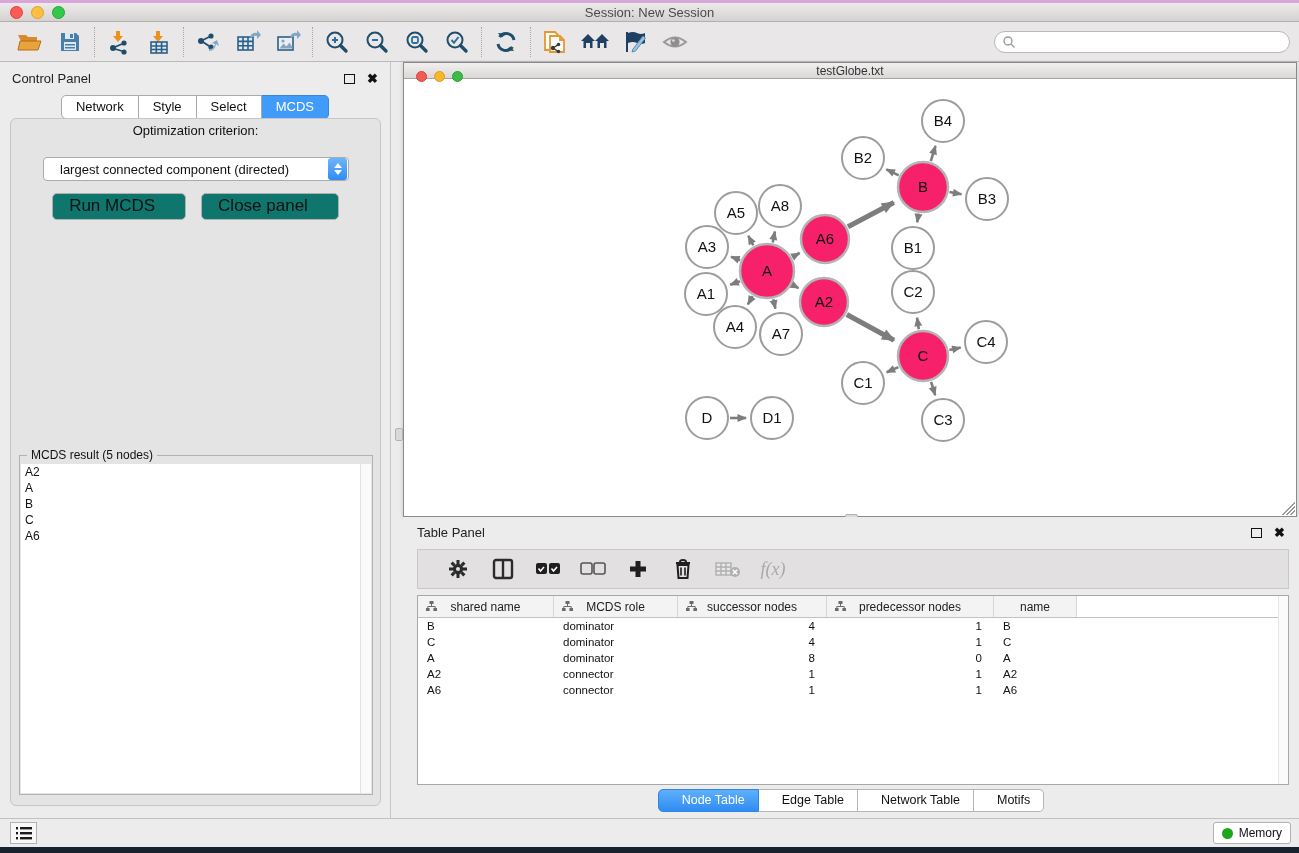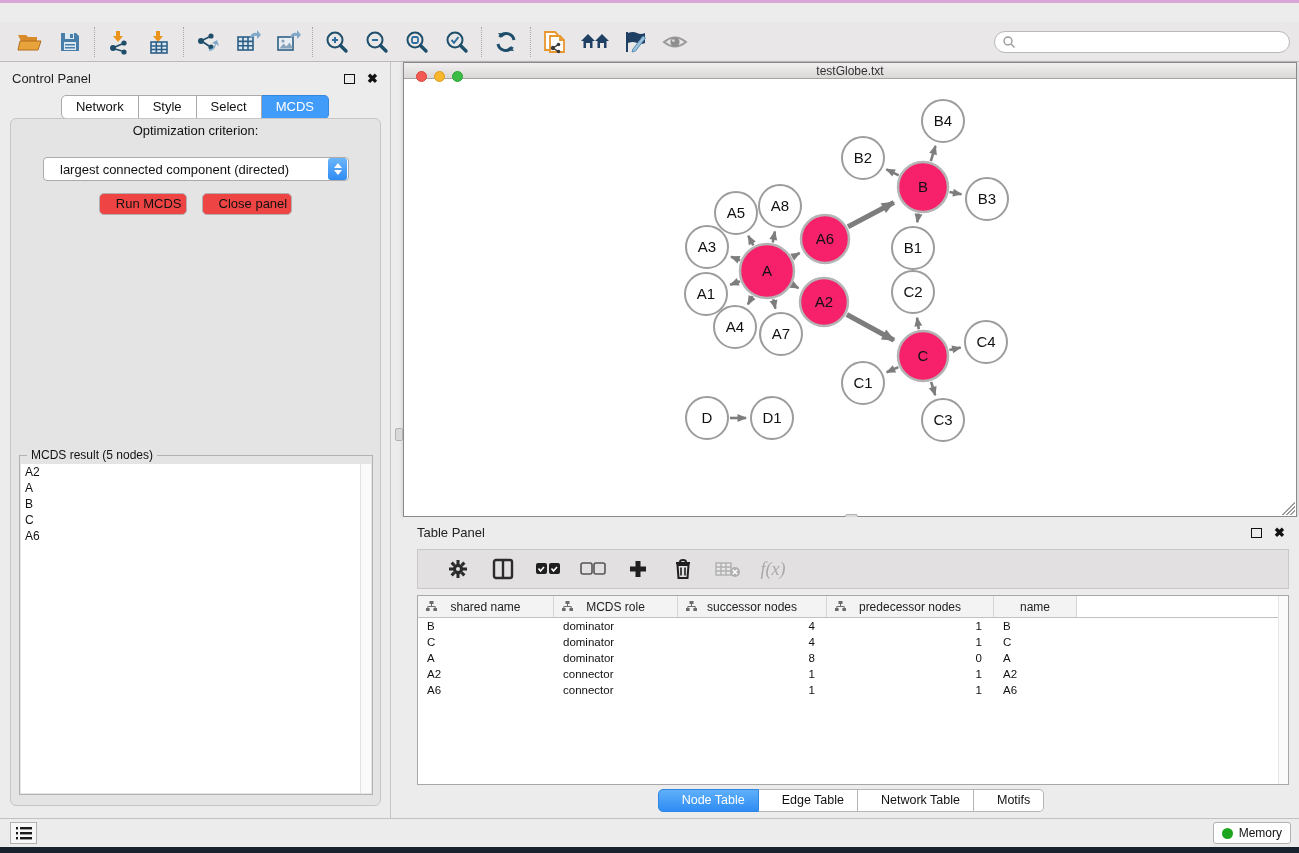--- a/index.html
+++ b/index.html
@@ -49,22 +49,22 @@
   .opt-label { text-align:center; margin-top:4px; font-size:13px; color:#111; }
   .dropdown { position:absolute; left:32px; top:38px; width:306px; height:24px; background:#fff;
               border:1px solid #ababab; border-radius:4px; display:flex; align-items:center; }
   .dropdown .dd-text { flex:1; font-size:13px; padding-left:16px; color:#111; white-space:nowrap; }
   .dd-stepper { width:19px; height:22px; border-radius:3px; margin-right:1px;
                 background:linear-gradient(#6cb5f9,#2f8cf4); display:flex; flex-direction:column;
                 align-items:center; justify-content:center; gap:2px; }
   .dd-up { width:0; height:0; border-left:4px solid transparent; border-right:4px solid transparent; border-bottom:5px solid #fff; }
   .dd-down { width:0; height:0; border-left:4px solid transparent; border-right:4px solid transparent; border-top:5px solid #fff; }
   .btn-row { position:absolute; left:0; top:74px; width:100%; display:flex; justify-content:center; gap:15px; }
-  .mac-btn { background:#ef4444; border:1px solid #b0b0b0; border-radius:5px; font-size:13px;
-             padding:2px 4px 3px 16px; color:#111; font-family:"Liberation Sans",sans-serif; }
+  .mac-btn { background:#0f766e; border:1px solid #b0b0b0; border-radius:5px; font-size:17px;
+             padding:2px 30px 3px 16px; color:#111; font-family:"Liberation Sans",sans-serif; }
   .groupbox { position:absolute; left:8px; top:336px; width:354px; height:340px;
               border:1px solid #b2b2b2; }
   .groupbox .legend { position:absolute; left:7px; top:-8px; background:#e4e4e4; padding:0 4px;
                       font-size:12px; color:#111; }
   .listbox { position:absolute; left:1px; top:8px; right:1px; bottom:1px; background:#fff; }
   .listbox .track { position:absolute; right:0; top:0; bottom:0; width:11px; background:#fafafa; border-left:1px solid #e2e2e2; }
   .mcds-item { font-size:12px; color:#111; padding-left:4px; line-height:16px; }
 
   
   .net-window { position:absolute; left:403px; top:62px; width:894px; height:455px;
@@ -124,20 +124,28 @@
   .desktop-strip { position:absolute; left:0; top:847px; width:100%; height:6px; background:#18222e; }
 
   svg { display:block; }
 </style>
 </head>
 <body>
 
 <div class="app">
   <div class="top-strip"></div>
 
+  <div class="titlebar">
+    <div class="lights">
+      <div class="light red"></div>
+      <div class="light yellow"></div>
+      <div class="light green"></div>
+    </div>
+    <div class="title">Session: New Session</div>
+  </div>
 
   <div class="toolbar">
     <div class="tb-btn">
       <svg width="28" height="24" viewBox="0 0 28 24">
         <path d="M2 5 h8 l2 2 h9 v4 H5 z" fill="#d98a2b"></path>
         <path d="M4 11 h21 l-3 9 H2 z" fill="#e9a33c" stroke="#b36f1d" stroke-width="1"></path>
       </svg>
     </div>
     <div class="tb-btn">
       <svg width="24" height="24" viewBox="0 0 24 24">

